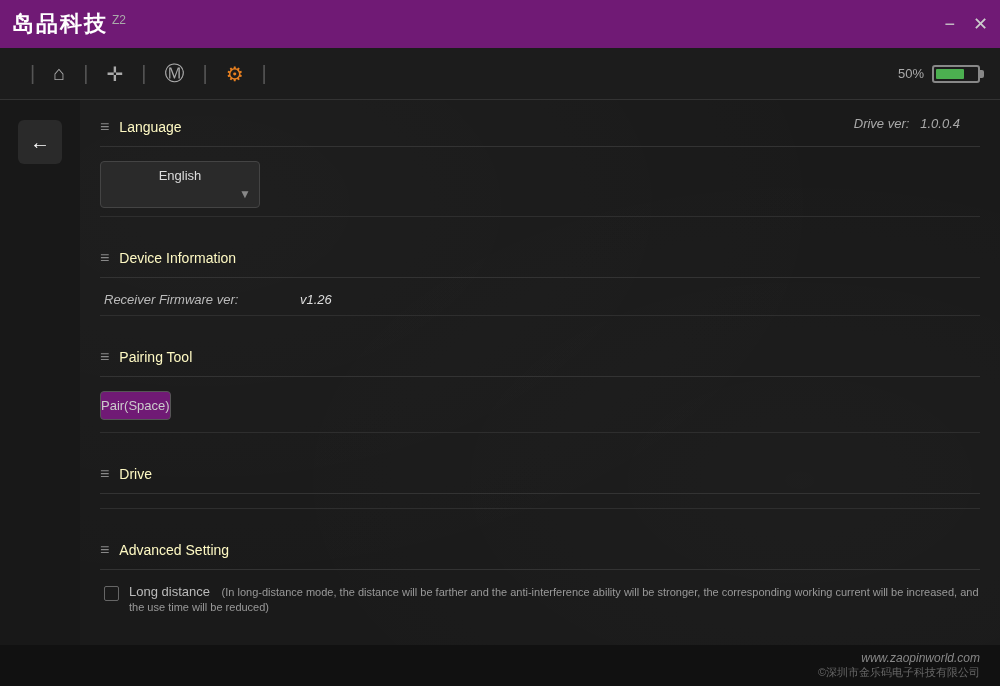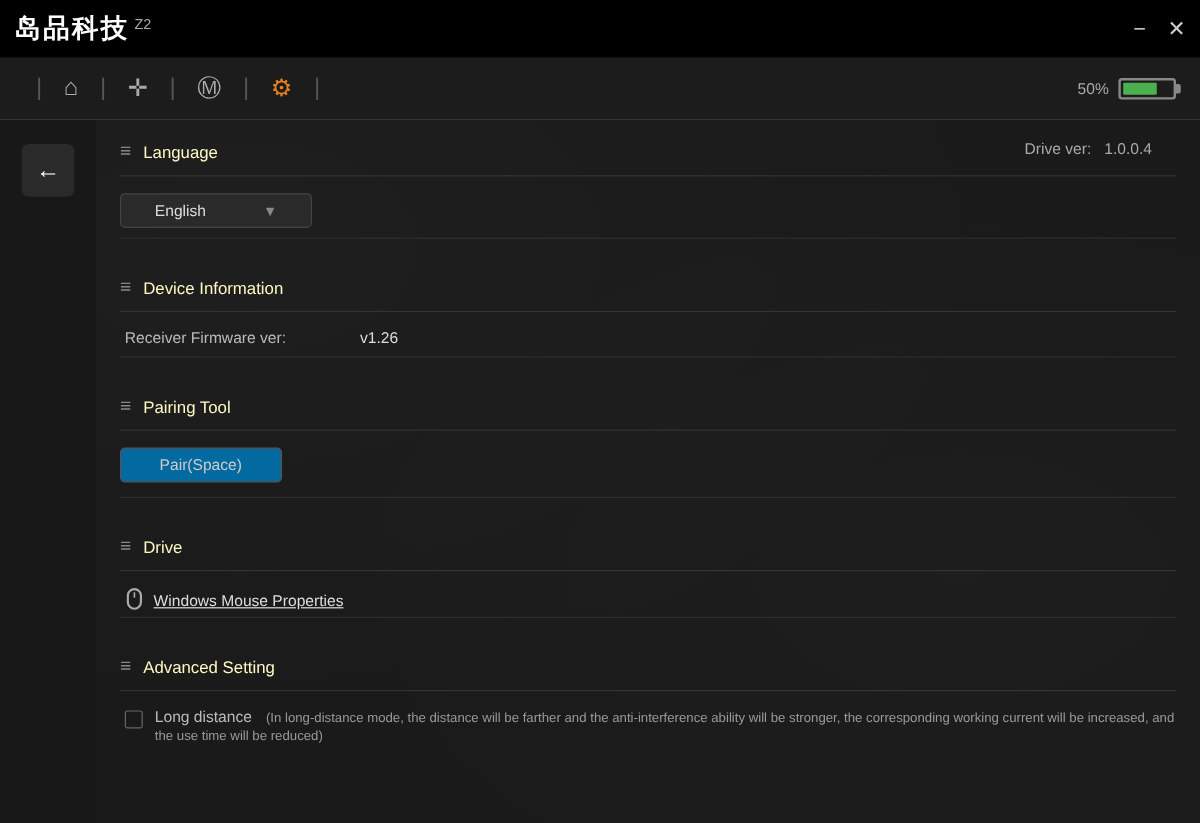--- a/index.html
+++ b/index.html
@@ -30,21 +30,21 @@
       width: 1000px;
       height: 686px;
       display: flex;
       flex-direction: column;
       position: relative;
       z-index: 1;
     }
 
     
     .title-bar {
-      background: #000000;
+      background: #701a75;
       height: 48px;
       display: flex;
       align-items: center;
       padding: 0 12px;
       flex-shrink: 0;
     }
 
     .title-logo {
       font-size: 22px;
       font-weight: bold;
@@ -183,20 +183,21 @@
     .settings-panel::-webkit-scrollbar-track { background: #1a1a1a; }
     .settings-panel::-webkit-scrollbar-thumb { background: #444; border-radius: 3px; }
 
     
     .drive-ver {
       position: absolute;
       top: 16px;
       right: 20px;
       font-size: 13px;
       color: #aaa;
+      font-style: italic;
     }
 
     
     .section-header {
       display: flex;
       align-items: center;
       gap: 10px;
       padding: 18px 0 10px 0;
       border-bottom: 1px solid #333;
       margin-bottom: 14px;
@@ -214,54 +215,56 @@
     }
 
     
     .lang-dropdown {
       display: flex;
       align-items: center;
       gap: 4px;
       background: #2a2a2a;
       border: 1px solid #444;
       border-radius: 4px;
-      padding: 6px 28px;
+      padding: 6px 8px;
       width: 160px;
       cursor: pointer;
       color: #ddd;
       font-size: 13px;
       margin-bottom: 8px;
+      flex-direction: column;
     }
     .lang-dropdown .arrow {
       margin-left: auto;
       font-size: 12px;
       color: #888;
     }
 
     
     .info-row {
       display: flex;
       align-items: center;
       gap: 16px;
       font-size: 13px;
       color: #bbb;
       margin-bottom: 8px;
       padding-left: 4px;
+      font-style: italic;
     }
 
     .info-label { color: #bbb; min-width: 180px; }
     .info-value { color: #ddd; }
 
     
     .pair-btn {
-      background: #0369a1;
+      background: #701a75;
       border: 1px solid #555;
       border-radius: 4px;
       color: #ccc;
-      padding: 6px 32px;
+      padding: 6px 0;
       font-size: 13px;
       cursor: pointer;
       margin-bottom: 8px;
     }
 
     
     .checkbox-row {
       display: flex;
       align-items: center;
       gap: 10px;
@@ -406,41 +409,38 @@
 
       <div class="divider"></div>
 
       
       <div class="section-header">
         <span class="section-icon">≡</span>
         <span class="section-title">Drive</span>
       </div>
 
 
-      <div class="mouse-props-link">
-        <svg width="16" height="20" viewBox="0 0 16 22">
-          <rect x="2" y="1" width="12" height="18" rx="6" ry="6" fill="none" stroke="#aaa" stroke-width="2"></rect>
-          <line x1="8" y1="4" x2="8" y2="9" stroke="#aaa" stroke-width="1.5"></line>
-        </svg>
-        <span>Windows Mouse Properties</span>
-      </div>
 
       <div class="divider"></div>
 
       
       <div class="section-header">
         <span class="section-icon">≡</span>
         <span class="section-title">Advanced Setting</span>
       </div>
 
       <div class="checkbox-row" style="align-items: flex-start;">
         <div class="checkbox-box" style="margin-top:2px;"></div>
         <div>
           <span>Long distance</span>
           <span style="font-size:11px; color:#999; margin-left:8px;">(In long-distance mode, the distance will be farther and the anti-interference ability will be stronger, the corresponding working current will be increased, and the use time will be reduced)</span>
         </div>
       </div>
 
     </div>
   </div>
 
+  <div class="footer">
+    <div class="footer-website">www.zaopinworld.com</div>
+    <div class="footer-company">©深圳市金乐码电子科技有限公司</div>
+  </div>
 
 </div>
 
 </body></html>

